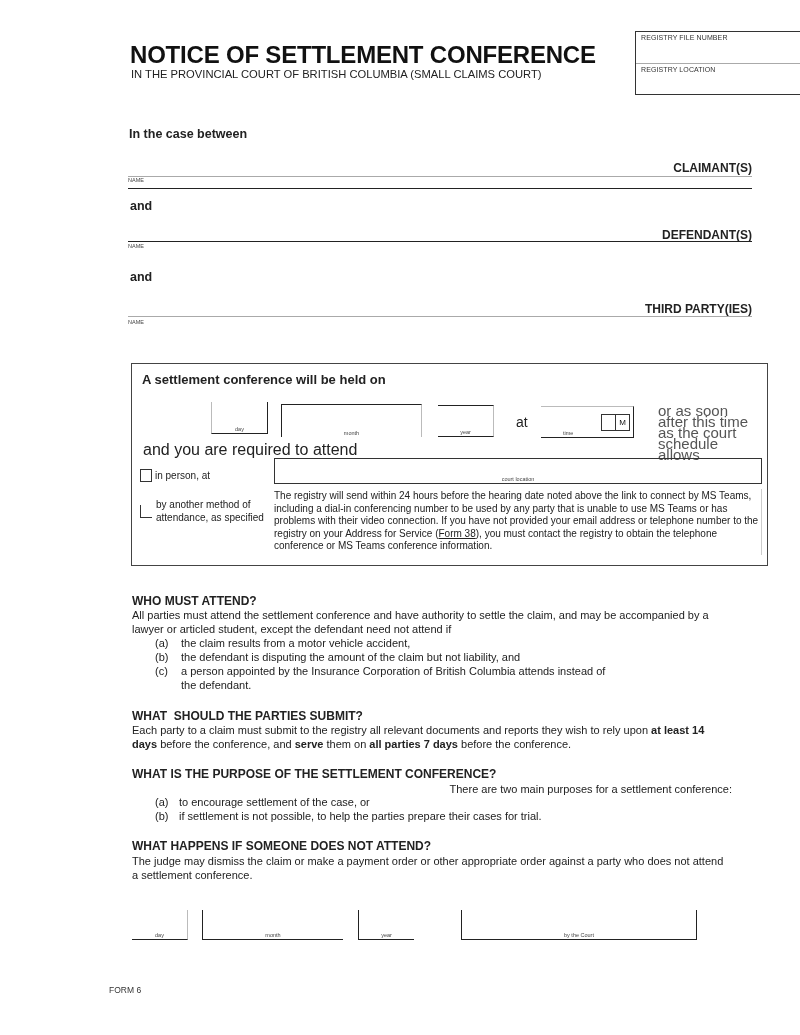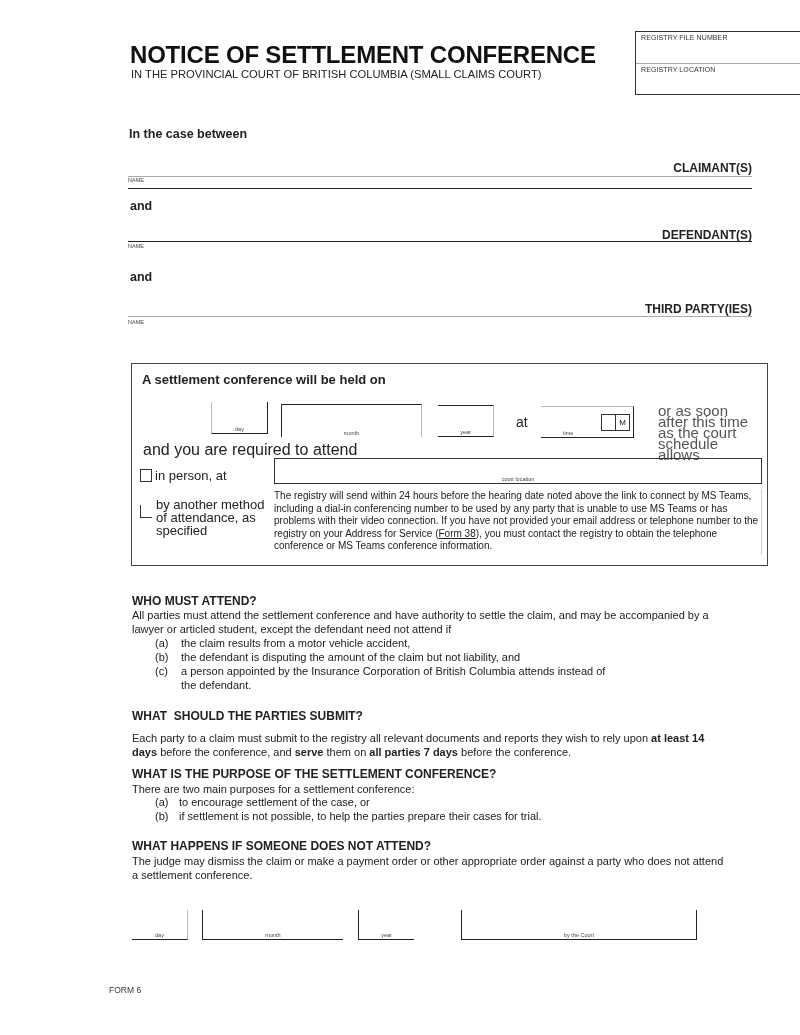--- a/index.html
+++ b/index.html
@@ -24,21 +24,21 @@
   
   .settle-box { left: 131px; top: 363px; width: 637px; height: 203px; border: 1px solid #444; }
   .settle-heading { left: 142px; top: 372px; font-size: 13px; font-weight: bold; color: #222; }
   .date-cell { border-bottom: 1px solid #222; }
   .cell-label { position: absolute; bottom: 1px; left: 0; right: 0; text-align: center; font-size: 5.5px; color: #444; }
   .at-label { left: 516px; top: 414px; font-size: 14px; color: #222; }
   .m-box { position: absolute; width: 15px; height: 17px; border: 1px solid #333; font-size: 8px; text-align: center; line-height: 15px; }
   .asap-text { left: 658px; top: 405px; font-size: 15px; line-height: 11px; color: #555; width: 100px; }
   .required-text { left: 143px; top: 441px; font-size: 16px; color: #222; }
   .checkbox { width: 12px; height: 13px; border: 1px solid #333; background: #fff; cursor: pointer; }
-  .cb-label { font-size: 13px; color: #222; line-height: 13px; }
+  .cb-label { font-size: 10px; color: #222; line-height: 13px; }
   .location-box { left: 274px; top: 458px; width: 488px; height: 26px; border: 1px solid #333; }
   .method-box { left: 274px; top: 489px; width: 488px; height: 66px; border-right: 1px solid #ccc; }
   .method-text { left: 274px; top: 490px; width: 488px; font-size: 10px; line-height: 12.5px; color: #222; }
   .method-text a { color: #222; text-decoration: underline; }
 
   
   .sec-heading { left: 132px; font-size: 12px; font-weight: bold; color: #222; white-space: nowrap; }
   .sec-body { left: 132px; font-size: 11px; line-height: 14.3px; color: #222; width: 600px; }
   .list-row { position: absolute; font-size: 11px; color: #222; white-space: nowrap; }
   .list-row .mark { display: inline-block; width: 26px; }
@@ -127,24 +127,24 @@
 <div class="abs method-text"><span>The registry will send within 24 hours before the hearing date noted above the link to connect by MS Teams, including a dial-in conferencing number to be used by any party that is unable to use MS Teams or has problems with their video connection. If you have not provided your email address or telephone number to the registry on your Address for Service (</span><a>Form 38</a><span>), you must contact the registry to obtain the telephone conference or MS Teams conference information.</span></div>
 
 <div class="abs sec-heading" style="top:594px;">WHO MUST ATTEND?</div>
 <div class="abs sec-body" style="top:608px;">All parties must attend the settlement conference and have authority to settle the claim, and may be accompanied by a lawyer or articled student, except the defendant need not attend if</div>
 <div class="list-row" style="left:155px;top:637px;"><span class="mark">(a)</span><span>the claim results from a motor vehicle accident,</span></div>
 <div class="list-row" style="left:155px;top:651px;"><span class="mark">(b)</span><span>the defendant is disputing the amount of the claim but not liability, and</span></div>
 <div class="list-row" style="left:155px;top:665px;"><span class="mark">(c)</span><span>a person appointed by the Insurance Corporation of British Columbia attends instead of</span></div>
 <div class="list-row" style="left:181px;top:679px;">the defendant.</div>
 
 <div class="abs sec-heading" style="top:709px;white-space:pre;">WHAT  SHOULD THE PARTIES SUBMIT?</div>
-<div class="abs sec-body" style="top:723px;margin-top:8px;"><span>Each party to a claim must submit to the registry all relevant documents and reports they wish to rely upon </span><span class="b">at least 14 days</span><span> before the conference, and </span><span class="b">serve</span><span> them on </span><span class="b">all parties 7 days</span><span> before the conference.</span></div>
+<div class="abs sec-body" style="top:723px;"><span>Each party to a claim must submit to the registry all relevant documents and reports they wish to rely upon </span><span class="b">at least 14 days</span><span> before the conference, and </span><span class="b">serve</span><span> them on </span><span class="b">all parties 7 days</span><span> before the conference.</span></div>
 
 <div class="abs sec-heading" style="top:767px;">WHAT IS THE PURPOSE OF THE SETTLEMENT CONFERENCE?</div>
-<div class="abs sec-body" style="top:782px;">There are two main purposes for a settlement conference:</div>
+<div class="abs sec-body" style="top:782px;text-align:right;">There are two main purposes for a settlement conference:</div>
 <div class="list-row" style="left:155px;top:796px;"><span class="mark" style="width:24px;">(a)</span><span>to encourage settlement of the case, or</span></div>
 <div class="list-row" style="left:155px;top:810px;"><span class="mark" style="width:24px;">(b)</span><span>if settlement is not possible, to help the parties prepare their cases for trial.</span></div>
 
 <div class="abs sec-heading" style="top:839px;">WHAT HAPPENS IF SOMEONE DOES NOT ATTEND?</div>
 <div class="abs sec-body" style="top:854px;">The judge may dismiss the claim or make a payment order or other appropriate order against a party who does not attend a settlement conference.</div>
 
 <div class="abs sig-cell" style="left:132px;top:910px;width:56px;height:30px;border-right:1px solid #bbb;">
   <span class="abs" style="left:0;right:0;top:6px;text-align:center;font-size:11px;"></span>
   <span class="cell-label">day</span>
 </div>

